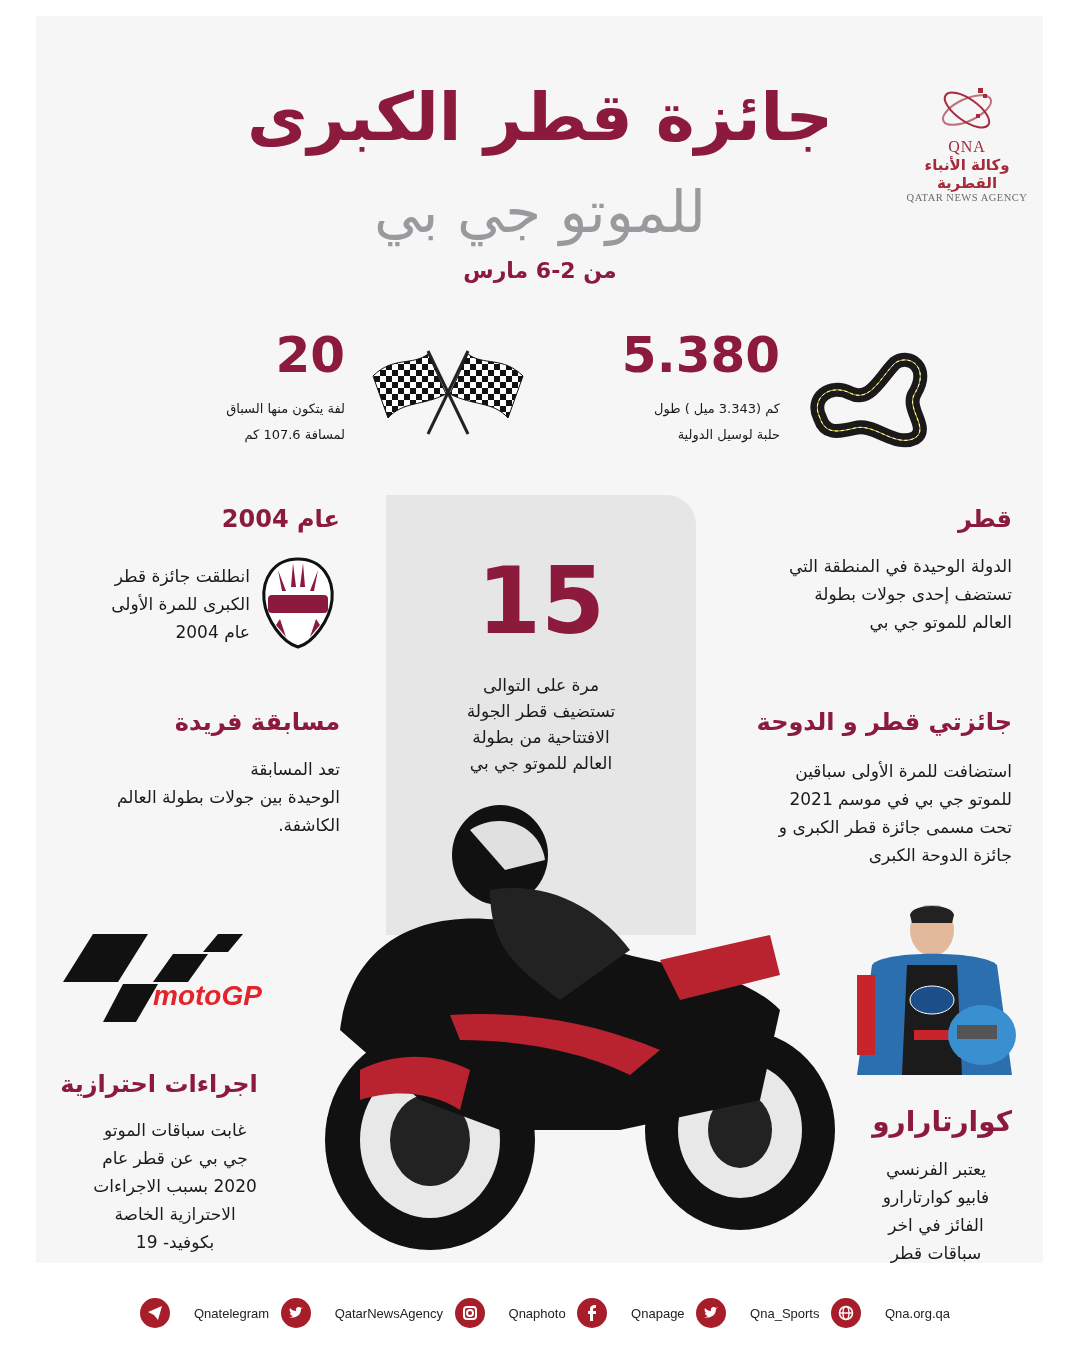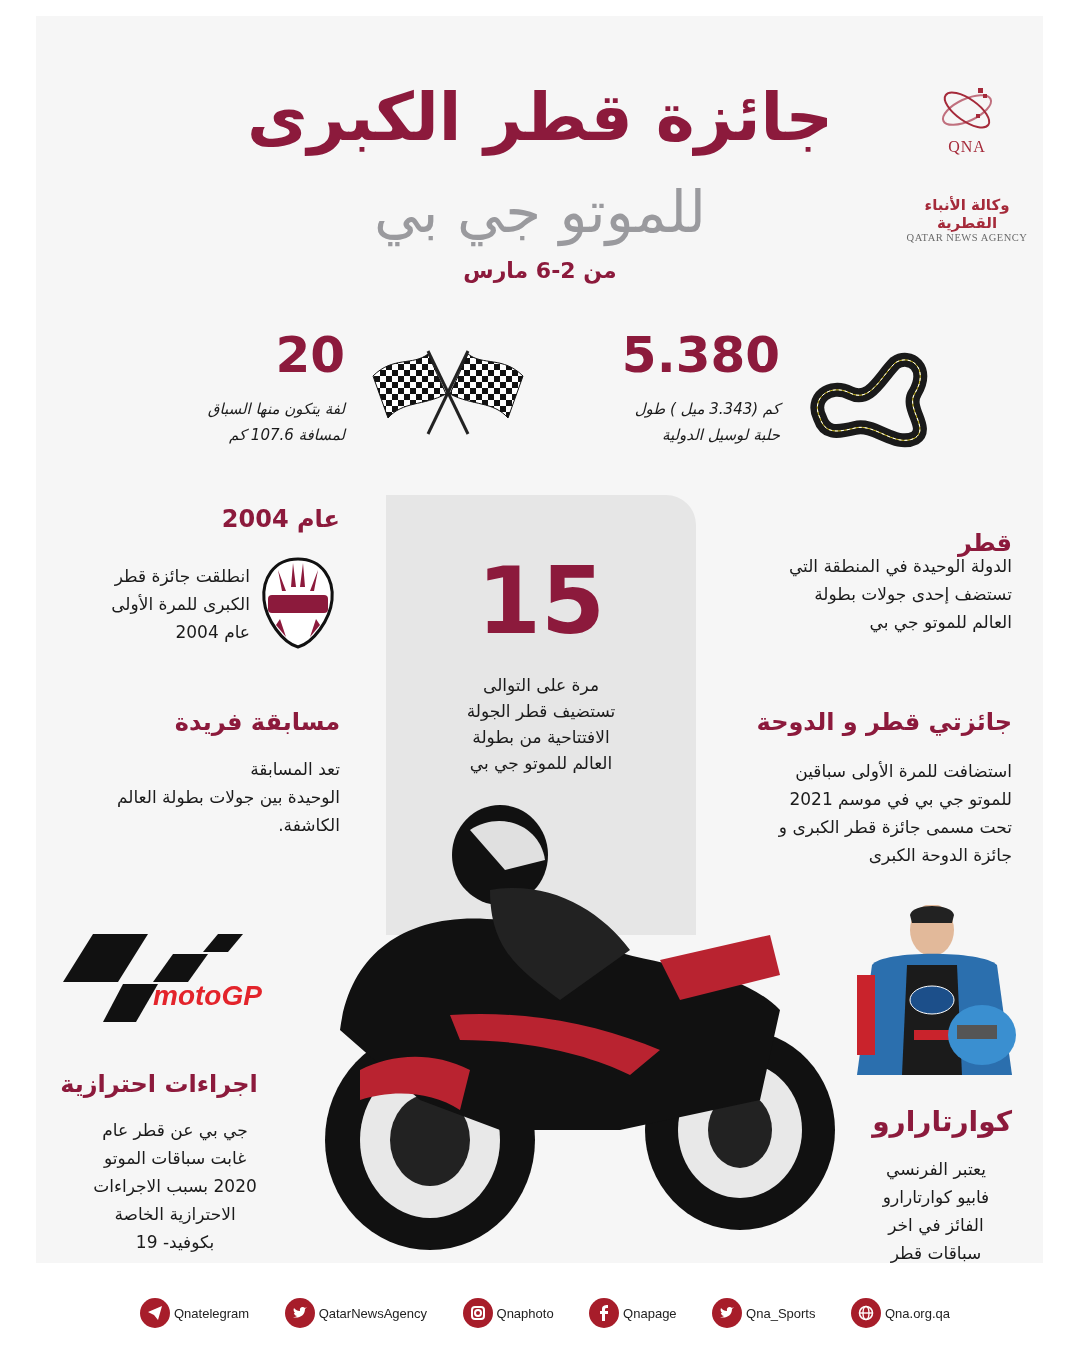--- a/index.html
+++ b/index.html
@@ -7,35 +7,35 @@
   body { font-family: "DejaVu Sans", sans-serif; position: relative; color: #1b1b1b; }
   .panel { position: absolute; left: 36px; top: 16px; width: 1007px; height: 1247px; background: #f6f6f6; }
   .abs { position: absolute; }
 
   .title { left: 200px; top: 78px; width: 680px; text-align: center; font-size: 66px; font-weight: bold; color: #8c1a3c; direction: rtl; line-height: 80px; }
   .subtitle { left: 200px; top: 176px; width: 680px; text-align: center; font-size: 58px; color: #9a9a9e; direction: rtl; line-height: 72px; }
   .date { left: 300px; top: 258px; width: 480px; text-align: center; font-size: 22px; font-weight: bold; color: #8c1a3c; direction: rtl; }
 
   .logo { left: 892px; top: 84px; width: 150px; height: 120px; text-align: center; }
   .logo .qna { font-family: "Liberation Serif", serif; color: #a52a3a; font-size: 16px; letter-spacing: 1px; }
-  .logo .ar { color: #a52a3a; font-size: 15px; font-weight: bold; direction: rtl; margin-top: 40px; }
+  .logo .ar { color: #a52a3a; font-size: 15px; font-weight: bold; direction: rtl; }
   .logo .en { font-family: "Liberation Serif", serif; color: #6a6a6a; font-size: 10.5px; letter-spacing: 0.5px; }
 
   .bignum { font-size: 50px; font-weight: bold; color: #8c1a3c; font-family: "DejaVu Sans", sans-serif; }
-  .stat-text { font-size: 15px; line-height: 26px; color: #1b1b1b; direction: rtl; text-align: right; font-style: italic; }
+  .stat-text { font-size: 13px; line-height: 26px; color: #1b1b1b; direction: rtl; text-align: right; }
 
   .heading { font-size: 24px; font-weight: bold; color: #8c1a3c; direction: rtl; text-align: right; }
   .body-text { font-size: 17px; line-height: 28px; color: #1b1b1b; direction: rtl; text-align: right; }
 
   .center-card { left: 386px; top: 495px; width: 310px; height: 440px; background: #e6e6e6; border-top-right-radius: 30px; }
   .center-num { left: 386px; top: 548px; width: 310px; text-align: center; font-size: 92px; font-weight: bold; color: #8c1a3c; }
   .center-text { left: 386px; top: 672px; width: 310px; text-align: center; font-size: 17px; line-height: 26px; direction: rtl; }
 
   .footer { left: 140px; top: 1298px; width: 810px; height: 30px; display: flex; align-items: center; justify-content: space-between; }
-  .soc { display: flex; align-items: center; gap: 4px; font-size: 13px; color: #222; font-family: "Liberation Sans", sans-serif; }
+  .soc { display: flex; align-items: center; gap: 24px; font-size: 13px; color: #222; font-family: "Liberation Sans", sans-serif; }
   .soc .ic { width: 30px; height: 30px; border-radius: 50%; background: #a71d2a; display: flex; align-items: center; justify-content: center; }
 </style>
 </head>
 <body>
 
 <div class="panel"></div>
 
 <div class="abs title">جائزة قطر الكبرى</div>
 <div class="abs subtitle">للموتو جي بي</div>
 <div class="abs date">من 2-6 مارس</div>
@@ -89,21 +89,21 @@
 
 <div class="abs center-card"></div>
 <div class="abs center-num">15</div>
 <div class="abs center-text">
   <div>مرة على التوالى</div>
   <div>تستضيف قطر الجولة</div>
   <div>الافتتاحية من بطولة</div>
   <div>العالم للموتو جي بي</div>
 </div>
 
-<div class="abs heading" style="left:720px; top:505px; width:292px;margin-top:24px;">قطر</div>
+<div class="abs heading" style="left:720px; top:505px; width:292px;">قطر</div>
 <div class="abs body-text" style="left:700px; top:552px; width:312px;">
   <div>الدولة الوحيدة في المنطقة التي</div>
   <div>تستضف إحدى جولات بطولة</div>
   <div>العالم للموتو جي بي</div>
 </div>
 
 <div class="abs heading" style="left:140px; top:505px; width:200px;">عام 2004</div>
 <div class="abs" style="left:258px; top:555px; width:80px; height:95px;">
   <svg width="80" height="95" viewBox="0 0 80 95">
     <path d="M40 4 C15 4, 4 25, 6 45 C8 65, 25 88, 40 92 C55 88, 72 65, 74 45 C76 25, 65 4, 40 4 Z" fill="#fff" stroke="#111" stroke-width="3"></path>
@@ -156,22 +156,22 @@
     <polygon points="35,12 90,12 60,60 5,60" fill="#111"></polygon>
     <polygon points="115,32 150,32 130,60 95,60" fill="#111"></polygon>
     <polygon points="160,12 185,12 170,30 145,30" fill="#111"></polygon>
     <polygon points="65,62 100,62 78,100 45,100" fill="#111"></polygon>
   </svg>
   <div class="abs" style="left:95px; top:58px; font-size:28px; font-weight:bold; font-style:italic; color:#e3242b; font-family:'Liberation Sans', sans-serif;">motoGP</div>
 </div>
 
 <div class="abs heading" style="left:44px; top:1070px; width:230px; text-align:center;">اجراءات احترازية</div>
 <div class="abs body-text" style="left:60px; top:1116px; width:230px; text-align:center;">
+  <div>غابت سباقات الموتو</div>
   <div>جي بي عن قطر عام</div>
-  <div>غابت سباقات الموتو</div>
   <div>2020 بسبب الاجراءات</div>
   <div>الاحترازية الخاصة</div>
   <div>بكوفيد- 19</div>
 </div>
 
 <div class="abs" style="left:852px; top:905px; width:165px; height:180px;">
   <svg width="165" height="180" viewBox="0 0 165 180">
     <ellipse cx="80" cy="25" rx="22" ry="26" fill="#e2b99a"></ellipse>
     <path d="M58 10 C60 -2, 100 -2, 102 10 L100 18 L60 18 Z" fill="#222"></path>
     <path d="M20 60 C30 45, 130 45, 145 60 L160 170 L5 170 Z" fill="#2b6fae"></path>

